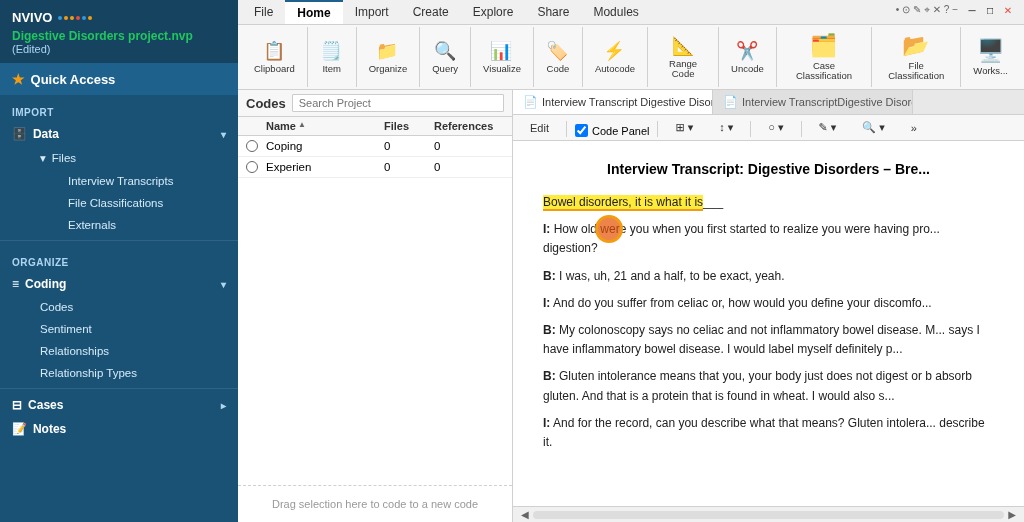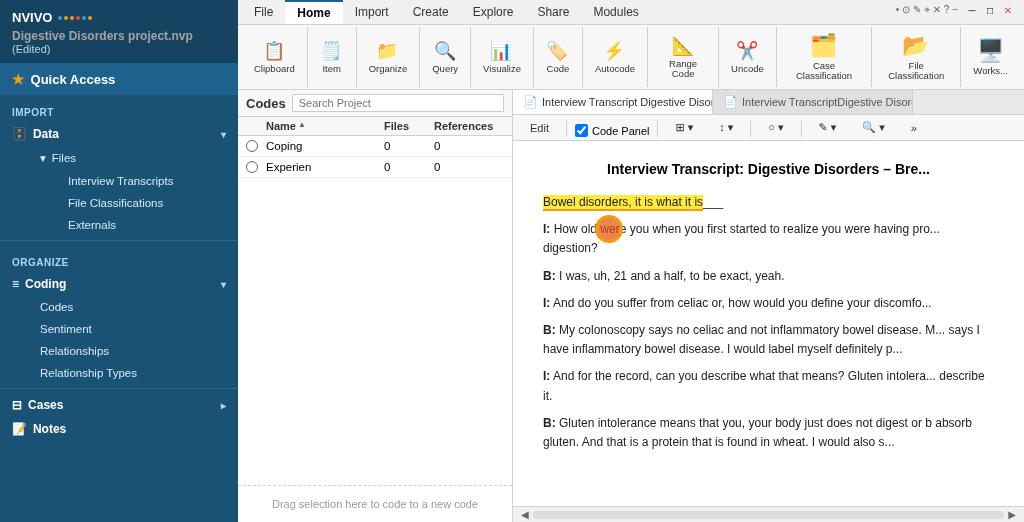--- a/index.html
+++ b/index.html
@@ -19,21 +19,21 @@
     }
     #sidebar-header {
       background: #154360;
       padding: 10px 12px 8px;
       font-size: 11px;
       color: #aed6f1;
     }
     #project-title {
       font-size: 12px;
       font-weight: bold;
-      color: #a3a3a3;
+      color: #22c55e;
     }
     #project-subtitle {
       font-size: 11px;
       color: #aed6f1;
     }
     .nvivo-logo {
       display: flex;
       align-items: center;
       gap: 4px;
       color: #fff;
@@ -668,24 +668,24 @@
         <div class="doc-para">
           <strong>B:</strong> I was, uh, 21 and a half, to be exact, yeah.
         </div>
         <div class="doc-para">
           <strong>I:</strong> And do you suffer from celiac or, how would you define your discomfo...
         </div>
         <div class="doc-para">
           <strong>B:</strong> My colonoscopy says no celiac and not inflammatory bowel disease. M... says I have inflammatory bowel disease. I would label myself definitely p...
         </div>
         <div class="doc-para">
+          <strong>B:</strong> Gluten intolerance means that you, your body just does not digest or b absorb gluten. And that is a protein that is found in wheat. I would also s...
+        </div>
+        <div class="doc-para">
           <strong>I:</strong> And for the record, can you describe what that means? Gluten intolera... describe it.
-        </div>
-        <div class="doc-para">
-          <strong>B:</strong> Gluten intolerance means that you, your body just does not digest or b absorb gluten. And that is a protein that is found in wheat. I would also s...
         </div>
       </div>
       <div id="scroll-bar-bottom">
         <span class="scroll-arrow">◀</span>
         <div class="scroll-track"></div>
         <span class="scroll-arrow">▶</span>
       </div>
     </div>
   </div>
 </div>

